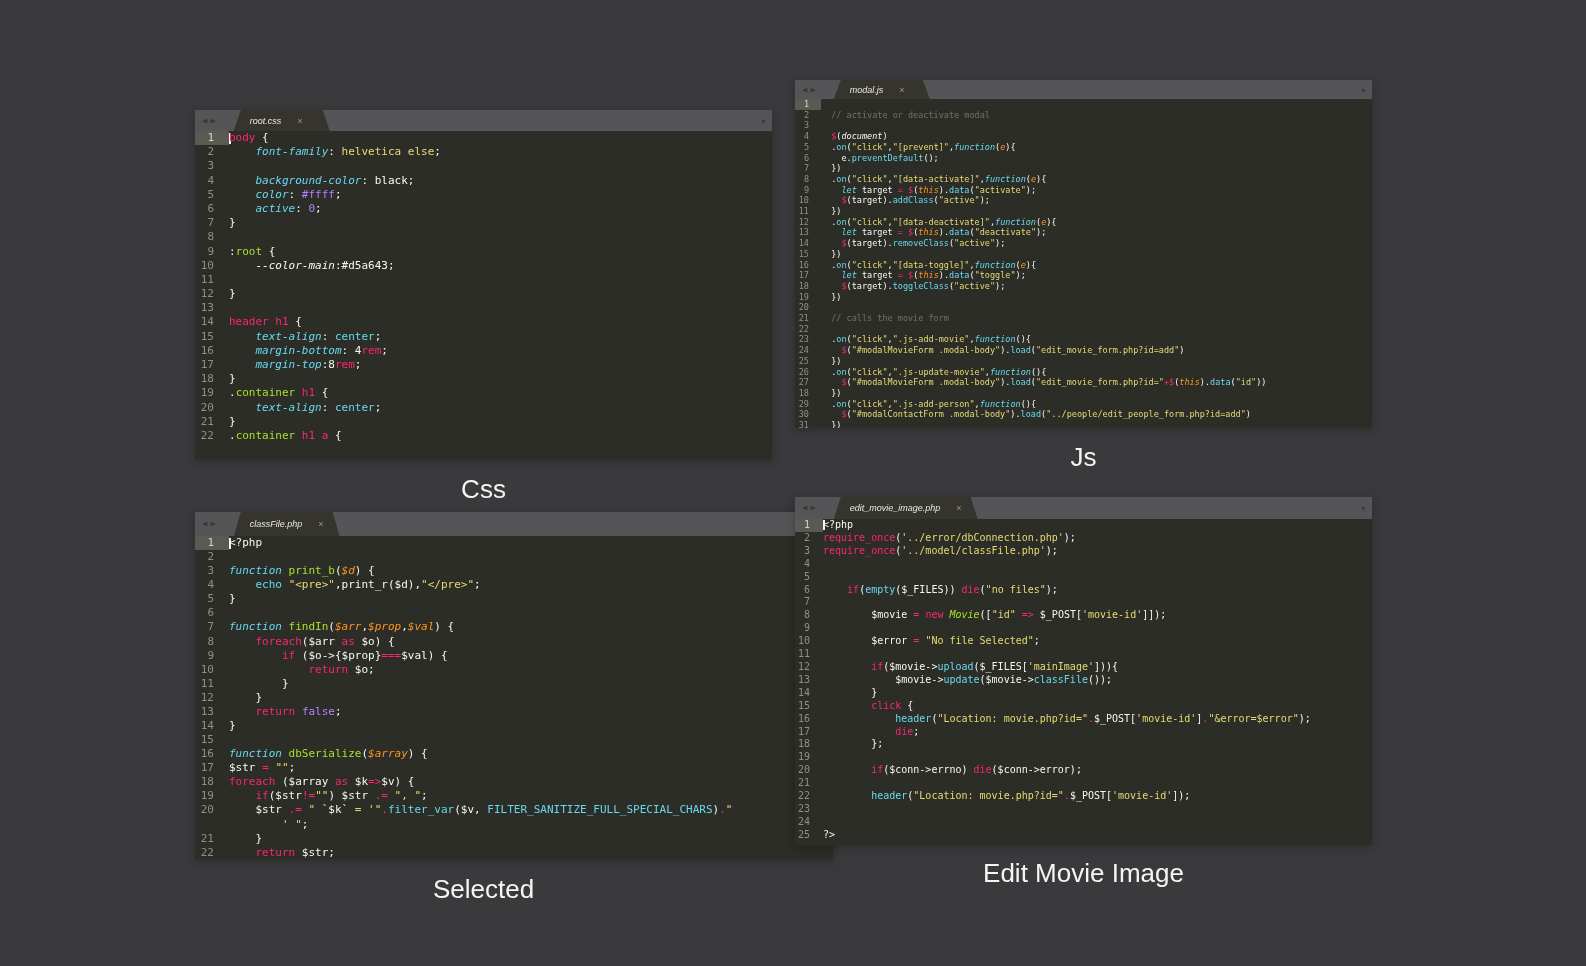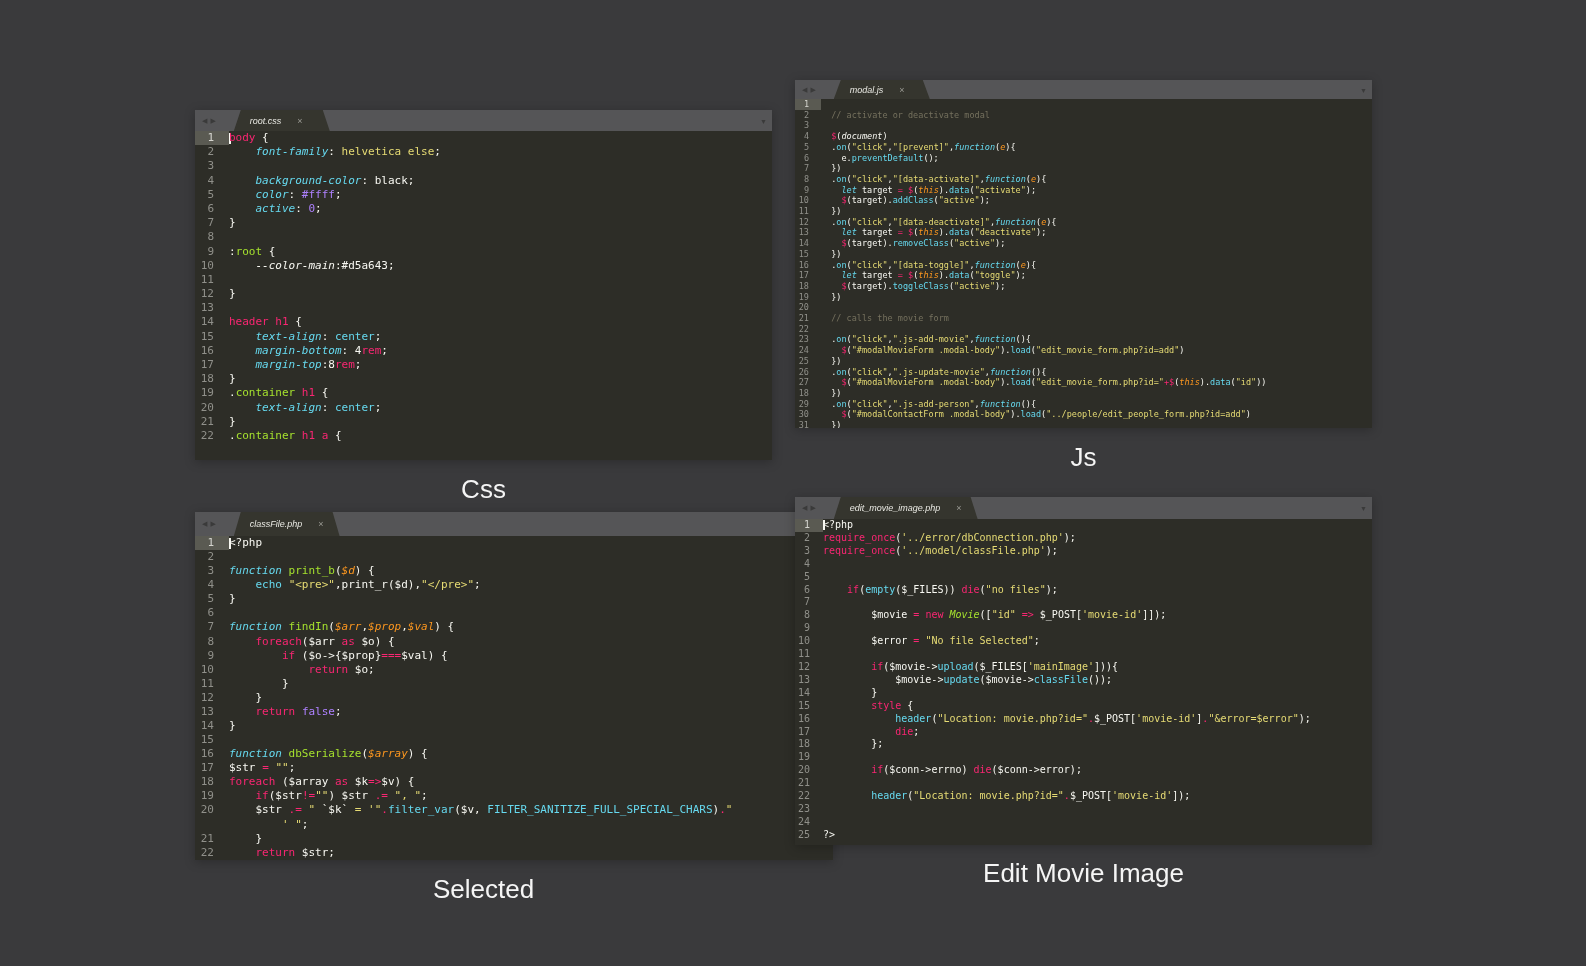--- a/index.html
+++ b/index.html
@@ -198,21 +198,21 @@
       <div class="row"><span class="gutter">5</span><span class="codeline"></span></div>
       <div class="row"><span class="gutter">6</span><span class="codeline"><span style="color: rgb(248, 248, 242);">    </span><span style="color: rgb(249, 38, 114);">if</span><span style="color: rgb(248, 248, 242);">(</span><span style="color: rgb(102, 217, 239);">empty</span><span style="color: rgb(248, 248, 242);">($_FILES)) </span><span style="color: rgb(249, 38, 114);">die</span><span style="color: rgb(248, 248, 242);">(</span><span style="color: rgb(230, 219, 116);">"no files"</span><span style="color: rgb(248, 248, 242);">);</span></span></div>
       <div class="row"><span class="gutter">7</span><span class="codeline"></span></div>
       <div class="row"><span class="gutter">8</span><span class="codeline"><span style="color: rgb(248, 248, 242);">        $movie </span><span style="color: rgb(249, 38, 114);">=</span><span style="color: rgb(248, 248, 242);"> </span><span style="color: rgb(249, 38, 114);">new</span><span style="color: rgb(248, 248, 242);"> </span><span style="color: rgb(166, 226, 46); font-style: italic;">Movie</span><span style="color: rgb(248, 248, 242);">([</span><span style="color: rgb(230, 219, 116);">"id"</span><span style="color: rgb(248, 248, 242);"> </span><span style="color: rgb(249, 38, 114);">=&gt;</span><span style="color: rgb(248, 248, 242);"> $_POST[</span><span style="color: rgb(230, 219, 116);">'movie-id'</span><span style="color: rgb(248, 248, 242);">]]);</span></span></div>
       <div class="row"><span class="gutter">9</span><span class="codeline"></span></div>
       <div class="row"><span class="gutter">10</span><span class="codeline"><span style="color: rgb(248, 248, 242);">        $error </span><span style="color: rgb(249, 38, 114);">=</span><span style="color: rgb(248, 248, 242);"> </span><span style="color: rgb(230, 219, 116);">"No file Selected"</span><span style="color: rgb(248, 248, 242);">;</span></span></div>
       <div class="row"><span class="gutter">11</span><span class="codeline"></span></div>
       <div class="row"><span class="gutter">12</span><span class="codeline"><span style="color: rgb(248, 248, 242);">        </span><span style="color: rgb(249, 38, 114);">if</span><span style="color: rgb(248, 248, 242);">($movie-&gt;</span><span style="color: rgb(102, 217, 239);">upload</span><span style="color: rgb(248, 248, 242);">($_FILES[</span><span style="color: rgb(230, 219, 116);">'mainImage'</span><span style="color: rgb(248, 248, 242);">])){</span></span></div>
       <div class="row"><span class="gutter">13</span><span class="codeline"><span style="color: rgb(248, 248, 242);">            $movie-&gt;</span><span style="color: rgb(102, 217, 239);">update</span><span style="color: rgb(248, 248, 242);">($movie-&gt;</span><span style="color: rgb(102, 217, 239);">classFile</span><span style="color: rgb(248, 248, 242);">());</span></span></div>
       <div class="row"><span class="gutter">14</span><span class="codeline"><span style="color: rgb(248, 248, 242);">        }</span></span></div>
-      <div class="row"><span class="gutter">15</span><span class="codeline"><span style="color: rgb(248, 248, 242);">        </span><span style="color: rgb(249, 38, 114);">style</span><span style="color: rgb(248, 248, 242);"> {</span></span></div>
+      <div class="row"><span class="gutter">15</span><span class="codeline"><span style="color: rgb(248, 248, 242);">        </span><span style="color: rgb(249, 38, 114);">click</span><span style="color: rgb(248, 248, 242);"> {</span></span></div>
       <div class="row"><span class="gutter">16</span><span class="codeline"><span style="color: rgb(248, 248, 242);">            </span><span style="color: rgb(102, 217, 239);">header</span><span style="color: rgb(248, 248, 242);">(</span><span style="color: rgb(230, 219, 116);">"Location: movie.php?id="</span><span style="color: rgb(249, 38, 114);">.</span><span style="color: rgb(248, 248, 242);">$_POST[</span><span style="color: rgb(230, 219, 116);">'movie-id'</span><span style="color: rgb(248, 248, 242);">]</span><span style="color: rgb(249, 38, 114);">.</span><span style="color: rgb(230, 219, 116);">"&amp;error=$error"</span><span style="color: rgb(248, 248, 242);">);</span></span></div>
       <div class="row"><span class="gutter">17</span><span class="codeline"><span style="color: rgb(248, 248, 242);">            </span><span style="color: rgb(249, 38, 114);">die</span><span style="color: rgb(248, 248, 242);">;</span></span></div>
       <div class="row"><span class="gutter">18</span><span class="codeline"><span style="color: rgb(248, 248, 242);">        };</span></span></div>
       <div class="row"><span class="gutter">19</span><span class="codeline"></span></div>
       <div class="row"><span class="gutter">20</span><span class="codeline"><span style="color: rgb(248, 248, 242);">        </span><span style="color: rgb(249, 38, 114);">if</span><span style="color: rgb(248, 248, 242);">($conn-&gt;errno) </span><span style="color: rgb(249, 38, 114);">die</span><span style="color: rgb(248, 248, 242);">($conn-&gt;error);</span></span></div>
       <div class="row"><span class="gutter">21</span><span class="codeline"></span></div>
       <div class="row"><span class="gutter">22</span><span class="codeline"><span style="color: rgb(248, 248, 242);">        </span><span style="color: rgb(102, 217, 239);">header</span><span style="color: rgb(248, 248, 242);">(</span><span style="color: rgb(230, 219, 116);">"Location: movie.php?id="</span><span style="color: rgb(249, 38, 114);">.</span><span style="color: rgb(248, 248, 242);">$_POST[</span><span style="color: rgb(230, 219, 116);">'movie-id'</span><span style="color: rgb(248, 248, 242);">]);</span></span></div>
       <div class="row"><span class="gutter">23</span><span class="codeline"></span></div>
       <div class="row"><span class="gutter">24</span><span class="codeline"></span></div>
       <div class="row"><span class="gutter">25</span><span class="codeline"><span style="color: rgb(248, 248, 242);">?&gt;</span></span></div>

